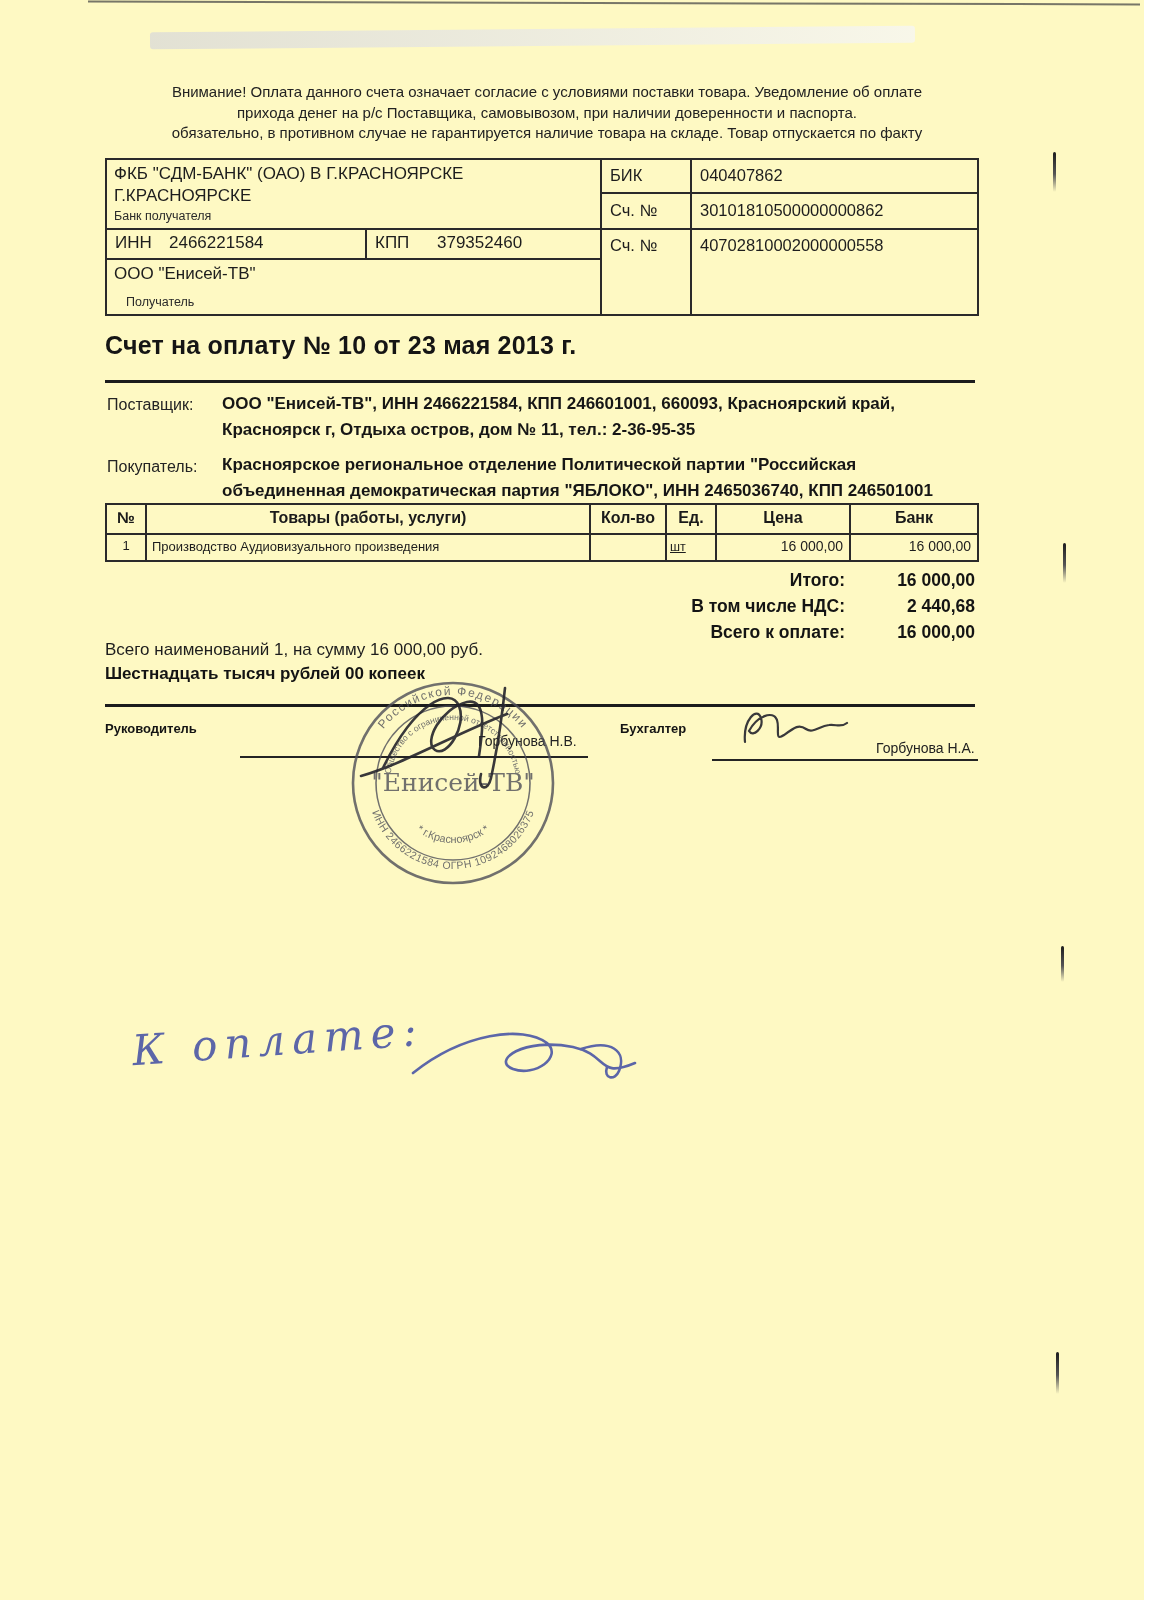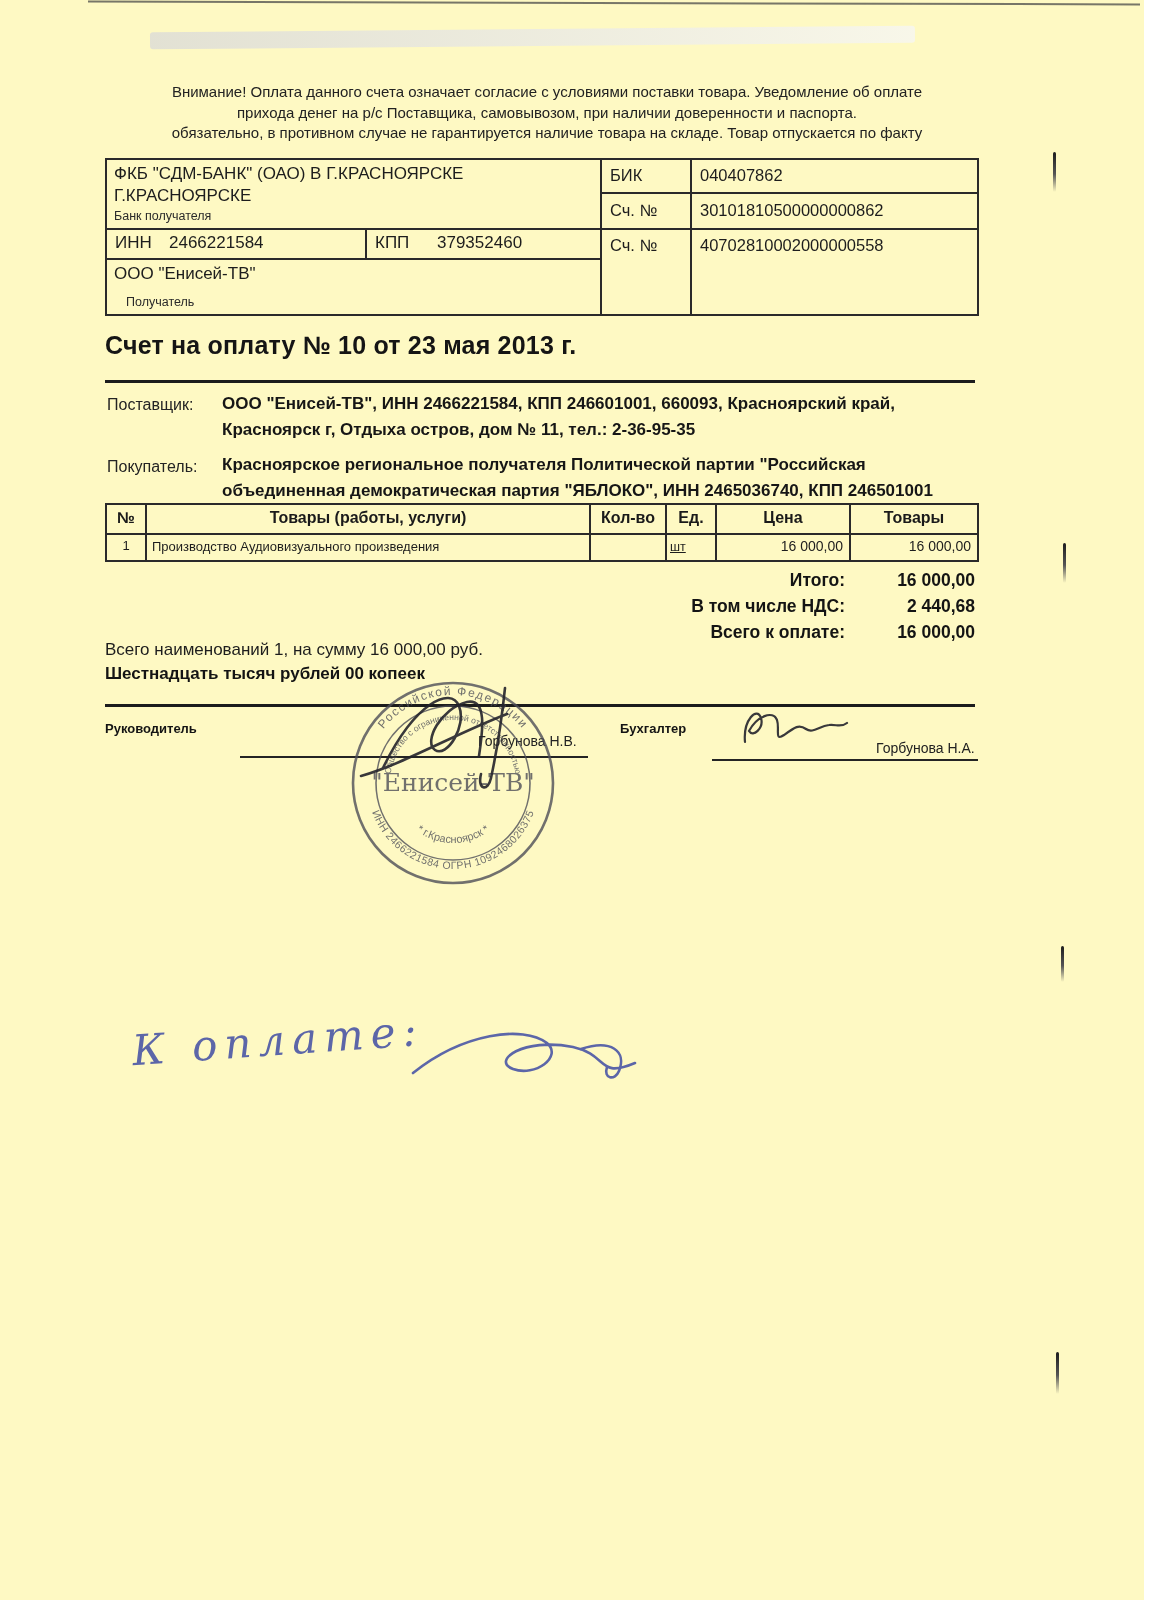--- a/index.html
+++ b/index.html
@@ -96,37 +96,37 @@
   </div>
 
   <div class="abs title">Счет на оплату № 10 от 23 мая 2013 г.</div>
   <div class="abs rule" style="top:380px;"></div>
 
   <div class="abs plab" style="left:107px;top:396px;">Поставщик:</div>
   <div class="abs pline" style="left:222px;top:394px;">ООО "Енисей-ТВ", ИНН 2466221584, КПП 246601001, 660093, Красноярский край,</div>
   <div class="abs pline" style="left:222px;top:420px;">Красноярск г, Отдыха остров, дом № 11, тел.: 2-36-95-35</div>
 
   <div class="abs plab" style="left:107px;top:458px;">Покупатель:</div>
-  <div class="abs pline" style="left:222px;top:455px;">Красноярское региональное получателя Политической партии "Российская</div>
+  <div class="abs pline" style="left:222px;top:455px;">Красноярское региональное отделение Политической партии "Российская</div>
   <div class="abs pline" style="left:222px;top:481px;">объединенная демократическая партия "ЯБЛОКО", ИНН 2465036740, КПП 246501001</div>
 
   <div class="abs items">
     <div class="line" style="left:0;top:28px;right:0;height:2px;"></div>
     <div class="line" style="left:38px;top:0;bottom:0;width:2px;"></div>
     <div class="line" style="left:482px;top:0;bottom:0;width:2px;"></div>
     <div class="line" style="left:558px;top:0;bottom:0;width:2px;"></div>
     <div class="line" style="left:608px;top:0;bottom:0;width:2px;"></div>
     <div class="line" style="left:742px;top:0;bottom:0;width:2px;"></div>
 
     <div class="ith" style="left:0;width:38px;">№</div>
     <div class="ith" style="left:40px;width:442px;">Товары (работы, услуги)</div>
     <div class="ith" style="left:484px;width:74px;">Кол-во</div>
     <div class="ith" style="left:560px;width:48px;">Ед.</div>
     <div class="ith" style="left:610px;width:132px;">Цена</div>
-    <div class="ith" style="left:744px;width:126px;">Товары</div>
+    <div class="ith" style="left:744px;width:126px;">Банк</div>
 
     <div class="itd" style="left:0;top:33px;width:38px;text-align:center;">1</div>
     <div class="itd" style="left:45px;top:34px;">Производство Аудиовизуального произведения</div>
     <div class="itd" style="left:484px;top:34px;width:70px;"></div>
     <div class="itd" style="left:563px;top:35px;font-size:12.5px;text-decoration:underline;">шт</div>
     <div class="itd num" style="left:610px;top:33px;width:126px;text-align:right;">16 000,00</div>
     <div class="itd num" style="left:744px;top:33px;width:120px;text-align:right;">16 000,00</div>
   </div>
 
   <div class="tlab" style="top:570px;">Итого:</div>

